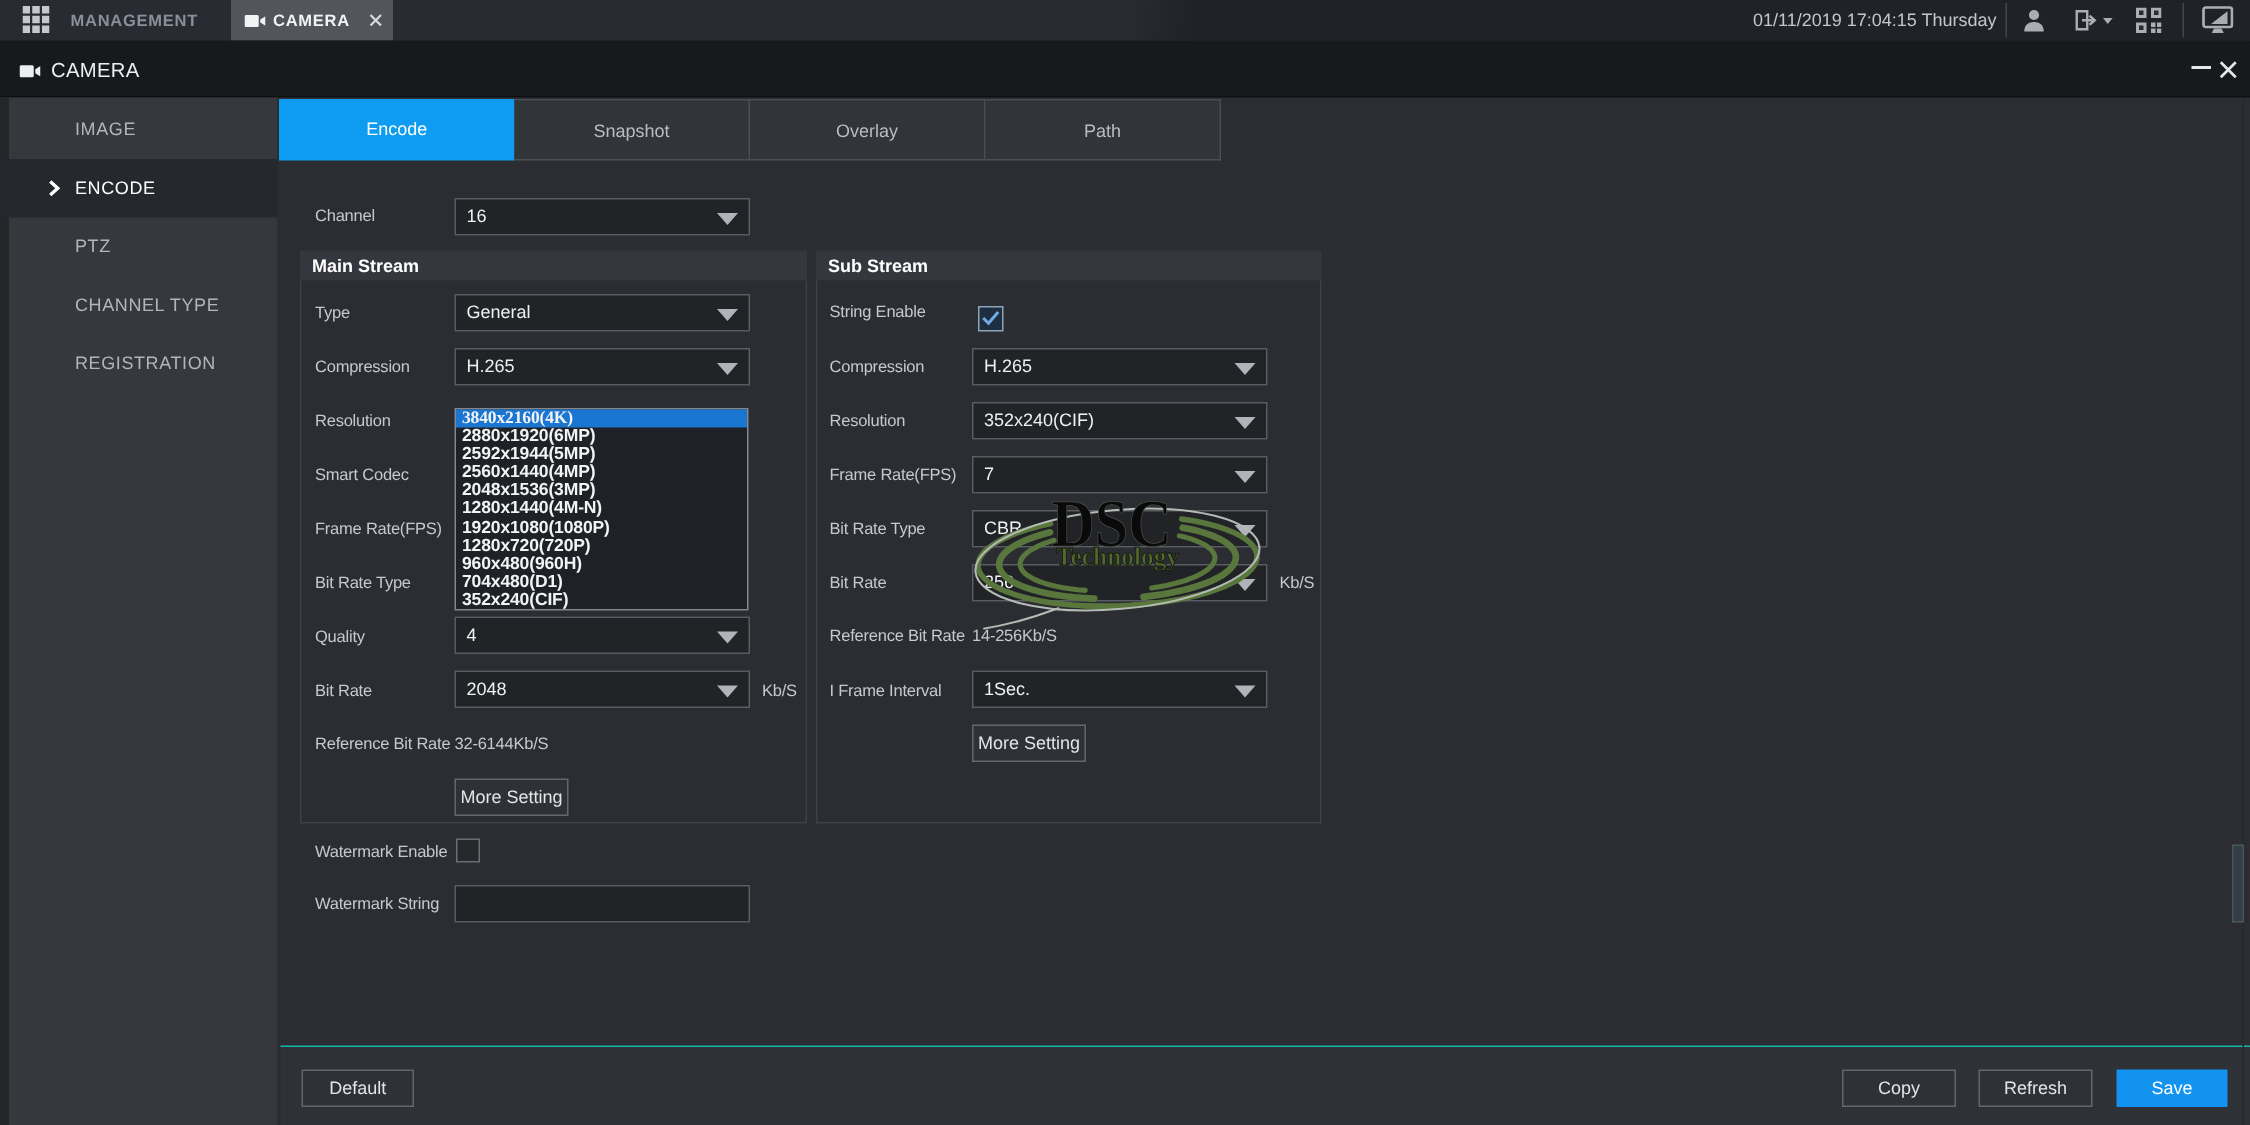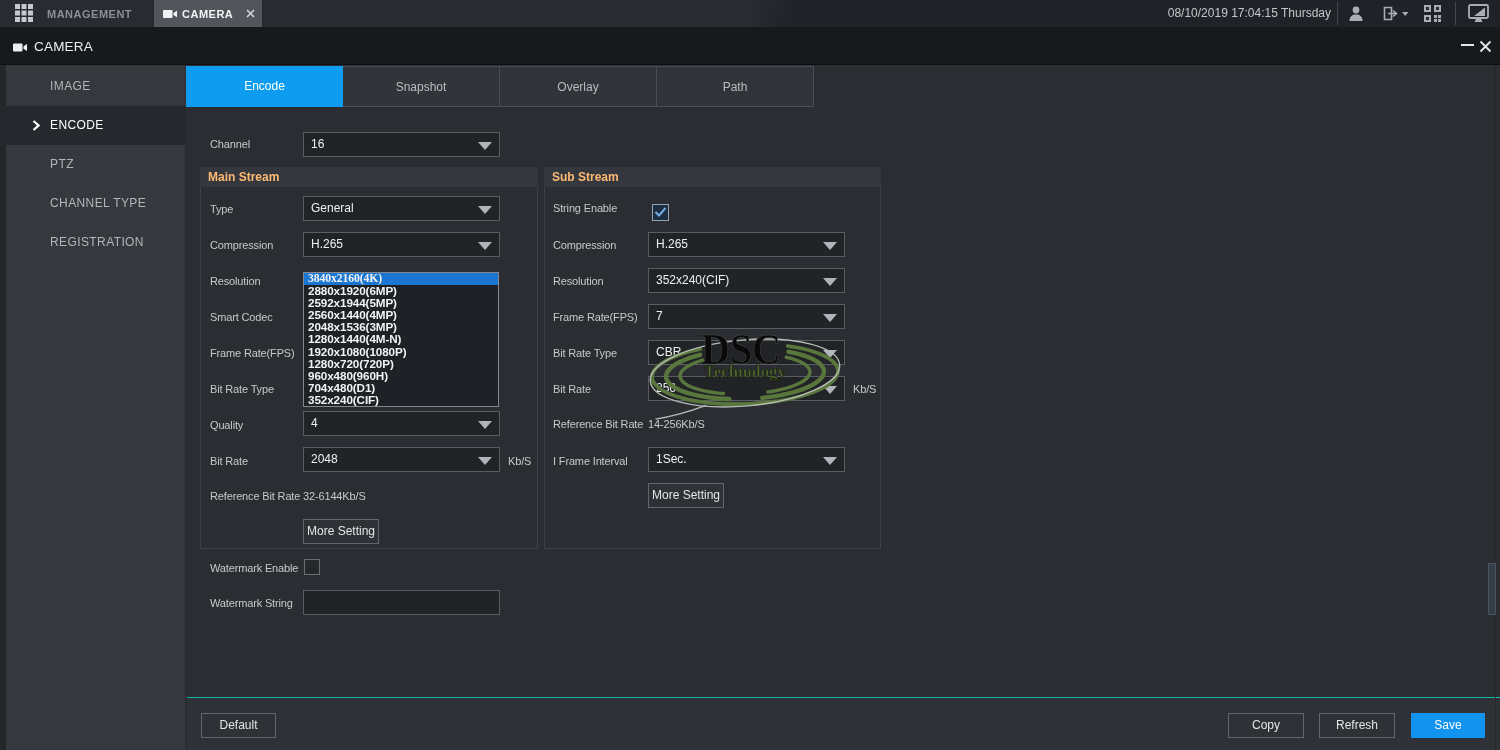--- a/index.html
+++ b/index.html
@@ -29,21 +29,21 @@
 
   
   #content { position:absolute; left:185px; top:65px; width:1315px; height:685px; background:#2b2d32; }
 
   .tab { position:absolute; top:1px; height:41px; font-size:12px; color:#b9bcc0; text-align:center; line-height:41px; background:#313439; border:1px solid #4b4e54; border-left:none; }
   .tab.act { background:#0d9cf0; color:#ffffff; border:none; }
 
   .lbl { position:absolute; letter-spacing:-0.15px; font-size:11px; color:#c6c9cc; height:14px; line-height:14px; }
   .sel { position:absolute; width:197px; height:25px; background:#212327; border:1px solid #595d63; color:#eef0f1; font-size:12px; line-height:23px; padding-left:7px; }
   .sel .car, .car2 { position:absolute; right:7px; top:9px; width:0; height:0; border-left:7px solid transparent; border-right:7px solid transparent; border-top:8px solid #b0b4ba; }
-  .secthead { position:absolute; height:20px; background:#34373d; color:#fdba74; font-size:12px; font-weight:bold; line-height:20px; padding-left:8px; }
+  .secthead { position:absolute; height:20px; background:#34373d; color:#ffffff; font-size:12px; font-weight:bold; line-height:20px; padding-left:8px; }
   .secbox { position:absolute; border:1px solid #3d4046; border-top:none; }
 
   .btn { position:absolute; height:25px; background:#2e3136; border:1px solid #63676d; color:#e3e5e7; font-size:12px; text-align:center; line-height:23px; }
 
   #ddlist { position:absolute; left:118px; top:207px; width:196px; height:135px; background:#1e2125; border:1px solid #84888e; }
   #ddlist .it { height:12.1px; font-size:11.7px; font-weight:bold; color:#f2f3f5; line-height:12.2px; padding-left:4px; white-space:nowrap; letter-spacing:-0.1px; }
   #ddlist .it.sel1 { background:#1b76d2;font-family:Liberation Serif, serif; }
 
   #botbar { position:absolute; left:2px; top:632px; width:1313px; height:53px; background:#2e3135; border-top:1px solid #14b8a6; }
 
@@ -71,21 +71,21 @@
     <div id="toptab">
       <svg class="abs" style="left:9px;top:9px" width="14" height="10" viewBox="0 0 14 10">
         <rect x="0" y="1" width="9.5" height="8" rx="1" fill="#f2f3f4"></rect>
         <path d="M10.5 4 L14 1.8 V8.2 L10.5 6 Z" fill="#f2f3f4"></path>
       </svg>
       <div class="t">CAMERA</div>
       <svg class="abs" style="left:92px;top:9px" width="9" height="9" viewBox="0 0 9 9">
           <path d="M1 1 L8 8 M8 1 L1 8" stroke="#d7dadd" stroke-width="1.5"></path>
         </svg>
     </div>
-    <div id="topdate">08/10/2019 17:04:15 Thursday</div>
+    <div id="topdate">01/11/2019 17:04:15 Thursday</div>
     <div class="tdiv" style="left:1337px"></div>
     <div class="tdiv" style="left:1455px"></div>
 
     <svg class="abs" style="left:1347px;top:5px" width="18" height="17" viewBox="0 0 18 17">
       <circle cx="9" cy="5" r="3.4" fill="#aaaeb4"></circle>
       <path d="M2.5 16 C2.5 11.5 5.4 9.6 9 9.6 C12.6 9.6 15.5 11.5 15.5 16 Z" fill="#aaaeb4"></path>
     </svg>
 
     <svg class="abs" style="left:1383px;top:6px" width="26" height="15" viewBox="0 0 26 15">
       <path d="M1.5 1.5 h7 v12 h-7 z" fill="none" stroke="#aaaeb4" stroke-width="1.6"></path>

